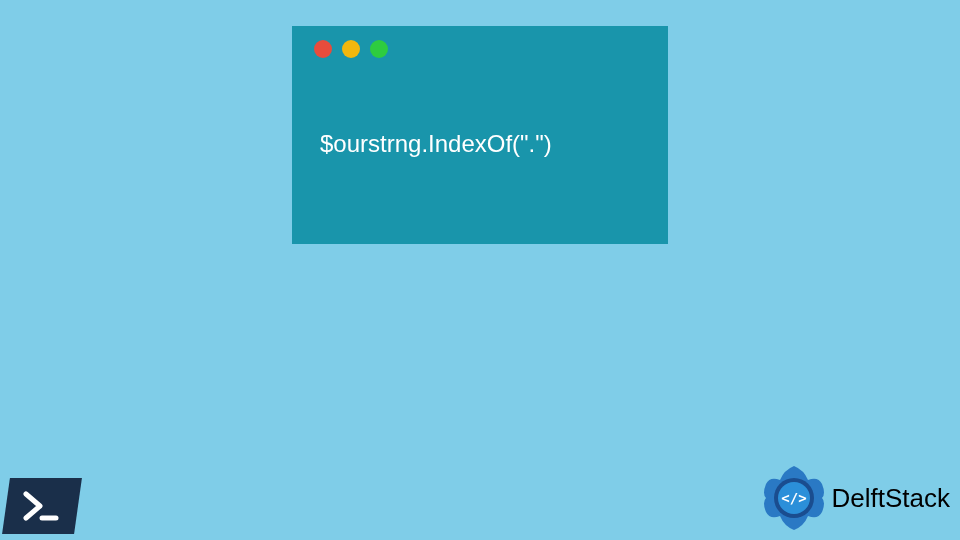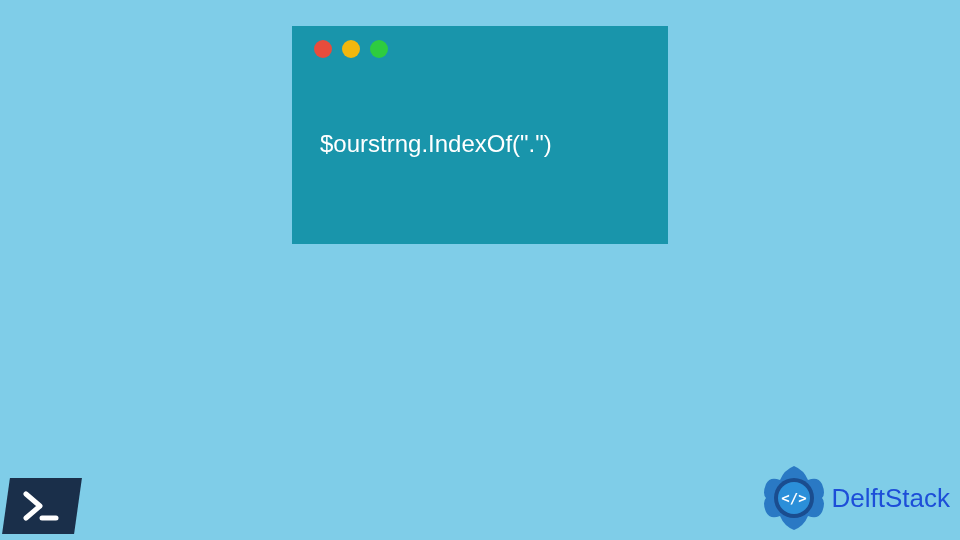--- a/index.html
+++ b/index.html
@@ -74,21 +74,21 @@
       display: flex;
       align-items: center;
       gap: 2px;
     }
     .delftstack-badge {
       width: 72px;
       height: 72px;
       position: relative;
     }
     .delftstack-text {
-      color: #1d4ed8;
+      color: #000000;
       font-size: 26px;
       font-weight: 500;
     }
   </style>
 </head>
 <body>
 
 <div class="code-window">
   <div class="window-controls">
     <div class="control-dot dot-red"></div>

